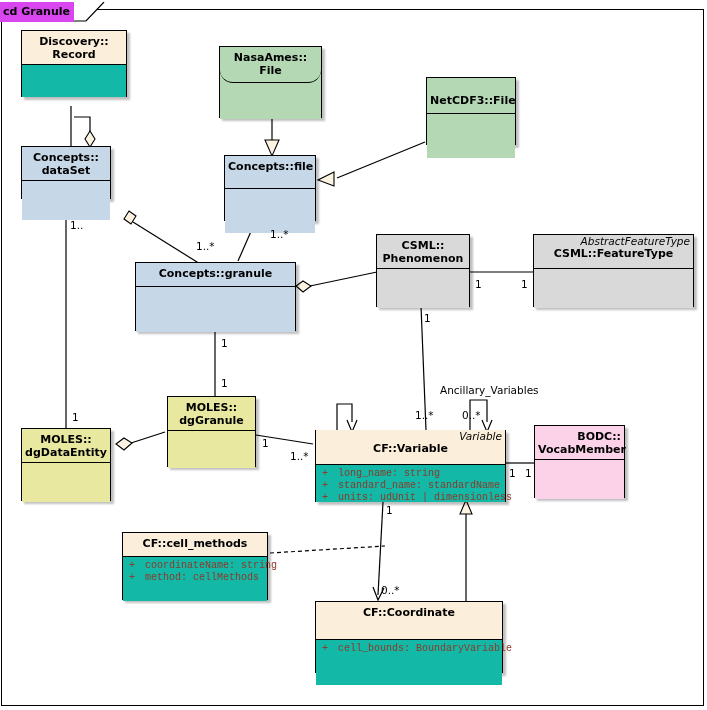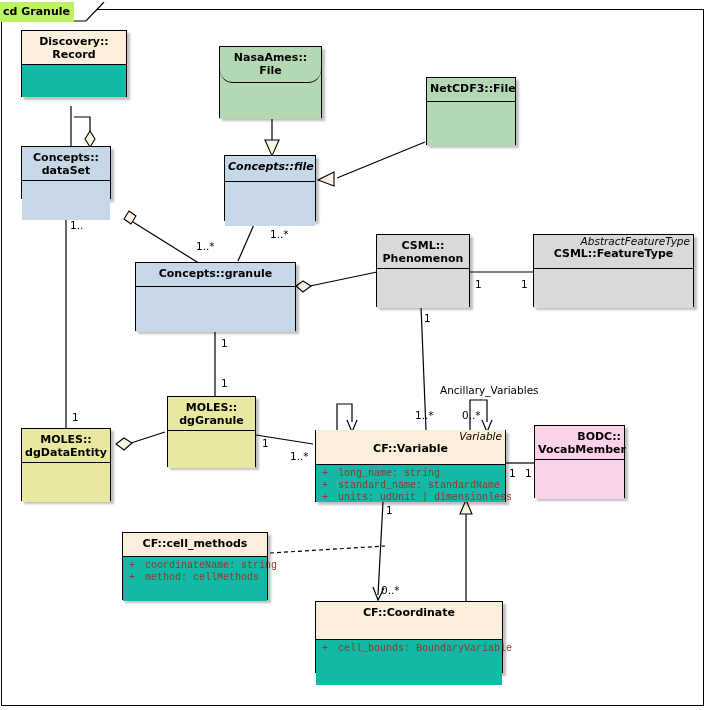--- a/index.html
+++ b/index.html
@@ -1,21 +1,21 @@
 <!DOCTYPE html>
 <html><head>
 <meta charset="utf-8">
 <title>cd Granule</title>
 <style>
   html,body{margin:0;padding:0;background:#ffffff;}
   body{font-family:"DejaVu Sans","Liberation Sans",sans-serif;}
   #canvas{position:relative;width:707px;height:710px;background:#ffffff;overflow:hidden;}
   #frame{position:absolute;left:1px;top:9px;width:703px;height:697px;border:1px solid #000;box-sizing:border-box;}
   #tab{position:absolute;left:0px;top:2px;height:20px;padding:0 4px 0 3px;font-size:11px;font-weight:bold;color:#000;
-       background:#bef264;line-height:20px;white-space:nowrap;z-index:6;}
+       background:#d946ef;line-height:20px;white-space:nowrap;z-index:6;}
   #tabline{position:absolute;left:0;top:2px;width:110px;height:20px;z-index:5;}
 
   
   .cls{position:absolute;box-sizing:border-box;border:1px solid #000;
        box-shadow:3px 3px 2px rgba(0,0,0,0.25);z-index:3;}
   .cls .hdr{box-sizing:border-box;text-align:center;font-weight:bold;font-size:11px;color:#000;
             padding:4px 3px 4px 3px;line-height:13px;border-bottom:1px solid #000;}
   .cls .hdr .stereo{display:block;text-align:right;font-style:italic;font-weight:normal;font-size:10.5px;
                     line-height:12px;margin:-1px 0 0 0;}
   .cls .body{box-sizing:border-box;padding:3px 2px 2px 2px;}
@@ -129,36 +129,36 @@
 
   <div class="cls c-green noattr" style="left:219px;top:46px;width:103px;height:72px;">
     <div class="hdr" style="height:36px;border-radius:13px;">
       <span>NasaAmes::</span><br>
       <span>File</span>
     </div>
     <div class="body" style="height:36px;"></div>
   </div>
 
   <div class="cls c-green noattr" style="left:426px;top:77px;width:90px;height:68px;">
-    <div class="hdr" style="height:24px;">
+    <div class="hdr" style="height:24px;margin-top:12px;">
       <span>NetCDF3::File</span>
     </div>
     <div class="body" style="height:44px;"></div>
   </div>
 
   <div class="cls c-blue noattr" style="left:21px;top:146px;width:90px;height:53px;">
     <div class="hdr" style="height:34px;">
       <span>Concepts::</span><br>
       <span>dataSet</span>
     </div>
     <div class="body" style="height:39px;"></div>
   </div>
 
   <div class="cls c-blue noattr" style="left:224px;top:155px;width:92px;height:66px;">
-    <div class="hdr" style="height:26px;font-style:italic;">
+    <div class="hdr" style="height:33px;">
       <span>Concepts::file</span>
     </div>
     <div class="body" style="height:44px;"></div>
   </div>
 
   <div class="cls c-blue noattr" style="left:135px;top:262px;width:161px;height:69px;">
     <div class="hdr" style="height:24px;">
       <span>Concepts::granule</span>
     </div>
     <div class="body" style="height:45px;"></div>

